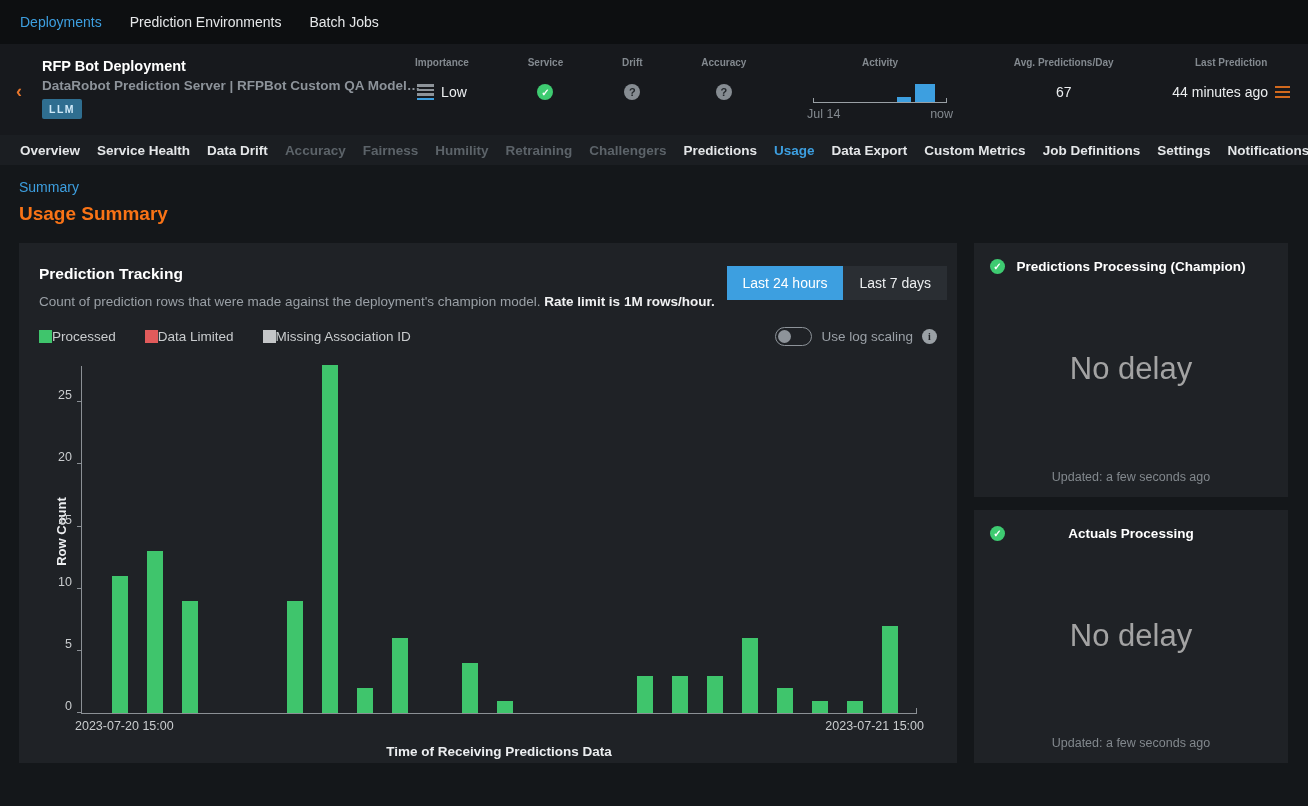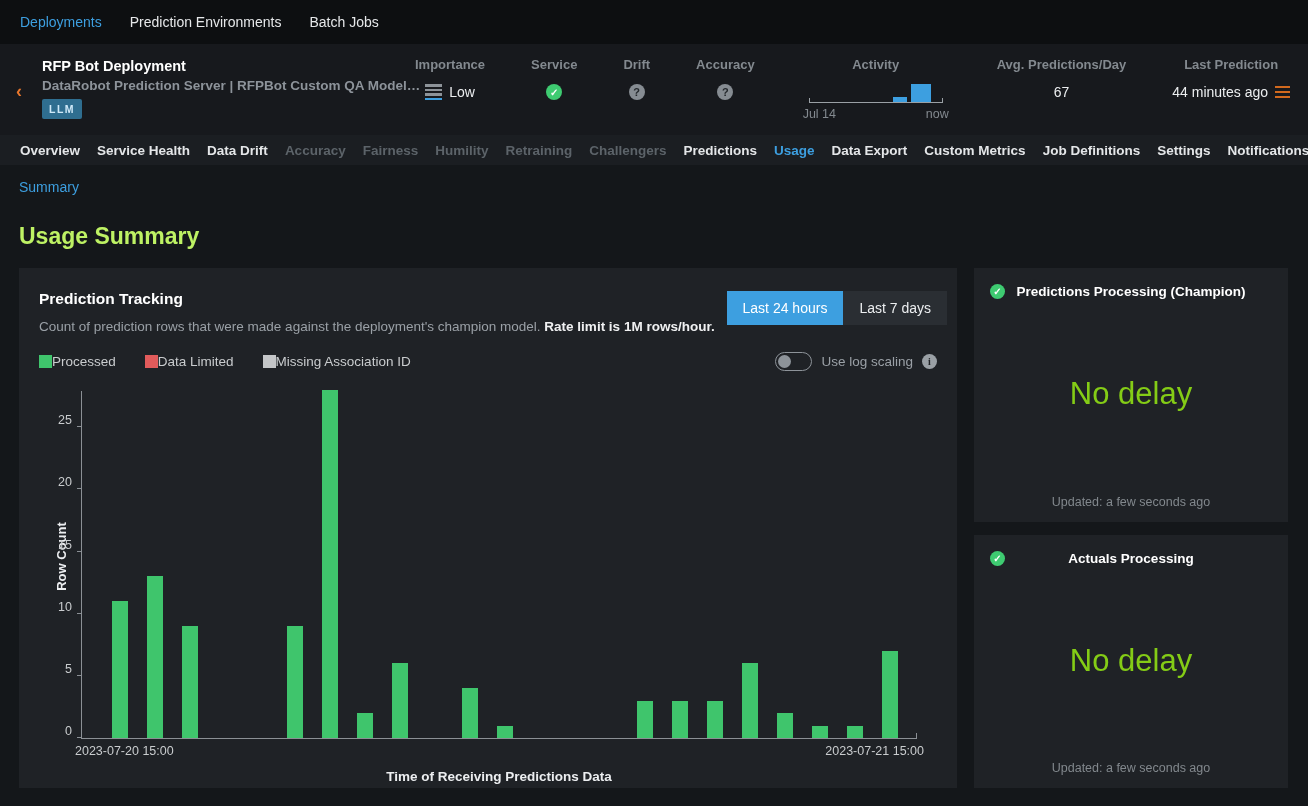--- a/index.html
+++ b/index.html
@@ -18,21 +18,21 @@
                font-weight:bold; cursor:pointer; line-height:1; }
   .title-block { position:absolute; left:42px; top:14px; }
   .dep-title { font-size:14.5px; font-weight:bold; color:#fff; }
   .dep-sub { font-size:13.5px; font-weight:bold; color:#8d939a; margin-top:4px; }
   .llm-badge { display:inline-block; margin-top:6px; background:#2f6e90; color:#cfe9f8;
                font-size:10.5px; font-weight:bold; letter-spacing:1.5px;
                padding:4px 7px; border-radius:2px; }
   .metrics { position:absolute; left:415px; right:18px; top:13px; display:flex;
              justify-content:space-between; }
   .metric { display:flex; flex-direction:column; align-items:center; }
-  .metric-label { font-size:13px; font-weight:bold; color:#83898f; height:17px; }
+  .metric-label { font-size:10px; font-weight:bold; color:#83898f; height:17px; }
   .metric-value { margin-top:9px; font-size:14px; color:#eceef0; display:flex;
                   align-items:center; gap:7px; height:18px; }
   .imp-icon { display:flex; flex-direction:column; gap:2px; }
   .imp-icon i { display:block; width:17px; height:2.5px; background:#8d9399; }
   .imp-icon i:last-child { background:#3d9fe0; }
   .round-ic { width:16px; height:16px; border-radius:50%; display:inline-flex;
               align-items:center; justify-content:center; font-size:10px; font-weight:bold; }
   .ic-ok { background:#3ecb71; color:#fff; }
   .ic-q  { background:#868c92; color:#24282c; font-size:11px; }
   .spark { width:150px; position:relative; height:42px; margin-top:3px; }
@@ -50,21 +50,21 @@
   
   .tabrow { height:30px; background:#1b1e22; display:flex; align-items:center;
             padding-left:20px; gap:17px; }
   .tab { font-size:13.5px; font-weight:bold; color:#e4e6e8; white-space:nowrap; cursor:pointer; }
   .tab.disabled { color:#5c6369; cursor:default; }
   .tab.active { color:#3d9fe0; }
 
   
   .content { padding:0 19px; }
   .breadcrumb { padding-top:14px; font-size:14px; color:#3d9fe0; cursor:pointer; width:max-content; }
-  .page-title { margin-top:28px; font-size:23px; font-weight:bold; color:#bef264; }
+  .page-title { margin-top:8px; font-size:19px; font-weight:bold; color:#f97316; }
   .main { display:flex; gap:17px; margin-top:18px; }
 
   
   .pt-panel { width:938px; height:520px; background:#1f2226; position:relative;
               padding:16px 20px; }
   .pt-title { font-size:15.5px; font-weight:bold; color:#fff; margin-top:6px; }
   .pt-sub { margin-top:11px; font-size:13.5px; color:#9aa0a6; }
   .pt-sub b { color:#f0f1f2; }
   .range-group { position:absolute; top:23px; right:10px; display:flex; }
   .range-btn { height:34px; padding:0 16px; display:flex; align-items:center;
@@ -102,21 +102,21 @@
             font-size:13.5px; font-weight:bold; color:#eceef0; }
 
   
   .right-col { display:flex; flex-direction:column; gap:13px; width:314px; }
   .card { background:#1f2226; height:254px; position:relative; padding:16px; }
   .card:last-child { height:253px; }
   .card-head { position:relative; height:18px; }
   .card-check { position:absolute; left:0; top:0; }
   .card-title { text-align:center; font-size:13.5px; font-weight:bold; color:#fff; }
   .card-value { position:absolute; left:0; right:0; top:108px; text-align:center;
-                font-size:31px; color:#84cc16; }
+                font-size:31px; color:#a3a3a3; }
   .card-updated { position:absolute; left:0; right:0; bottom:13px; text-align:center;
                   font-size:12.5px; color:#82888d; }
 </style>
 </head>
 <body>
 
 <nav class="topnav">
     <span class="nav-item active">Deployments</span>
     <span class="nav-item">Prediction Environments</span>
     <span class="nav-item">Batch Jobs</span>

